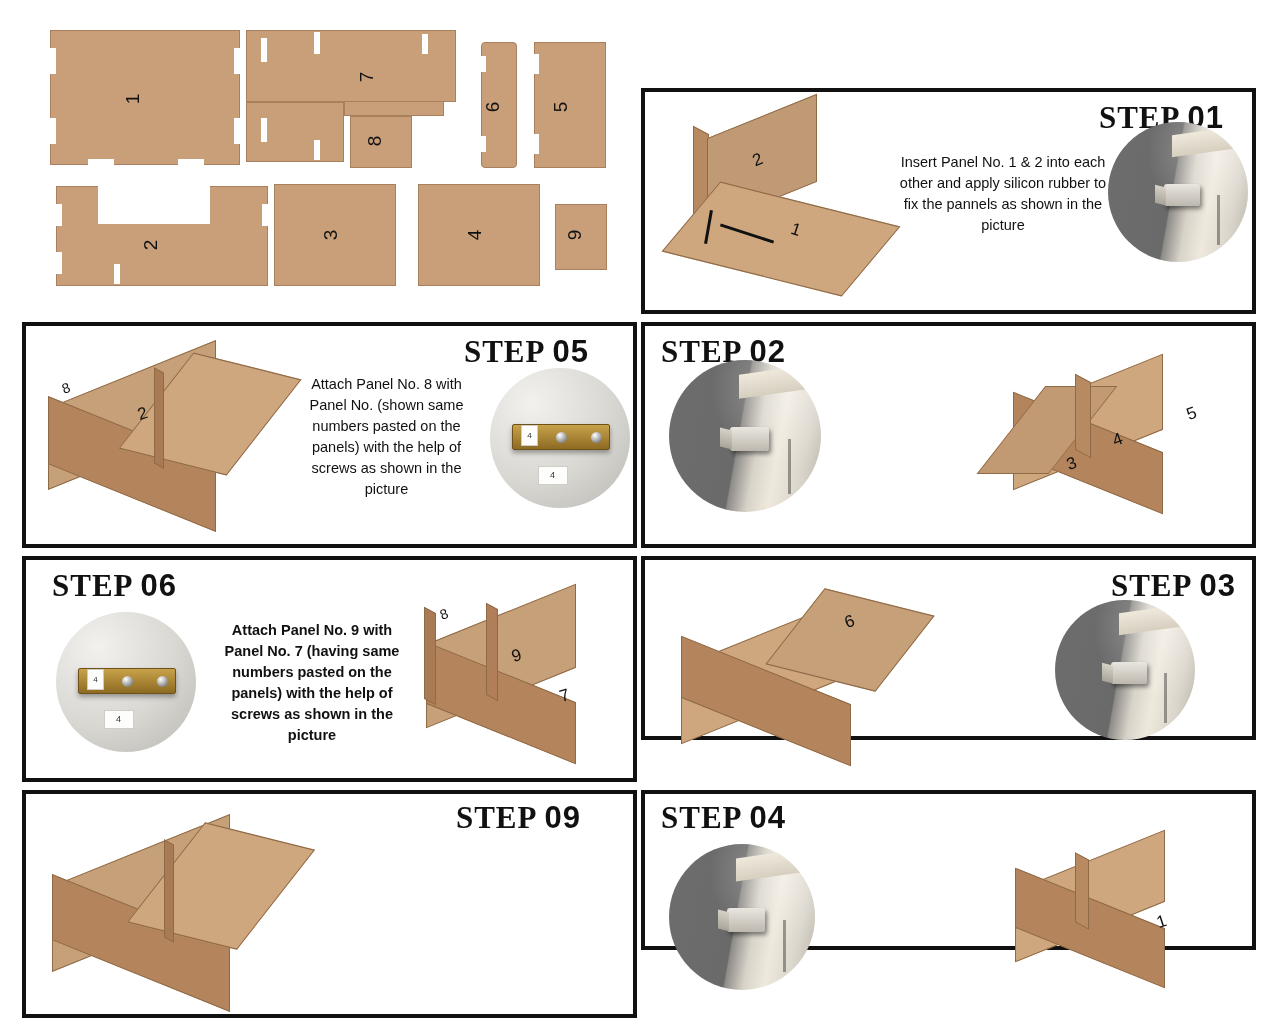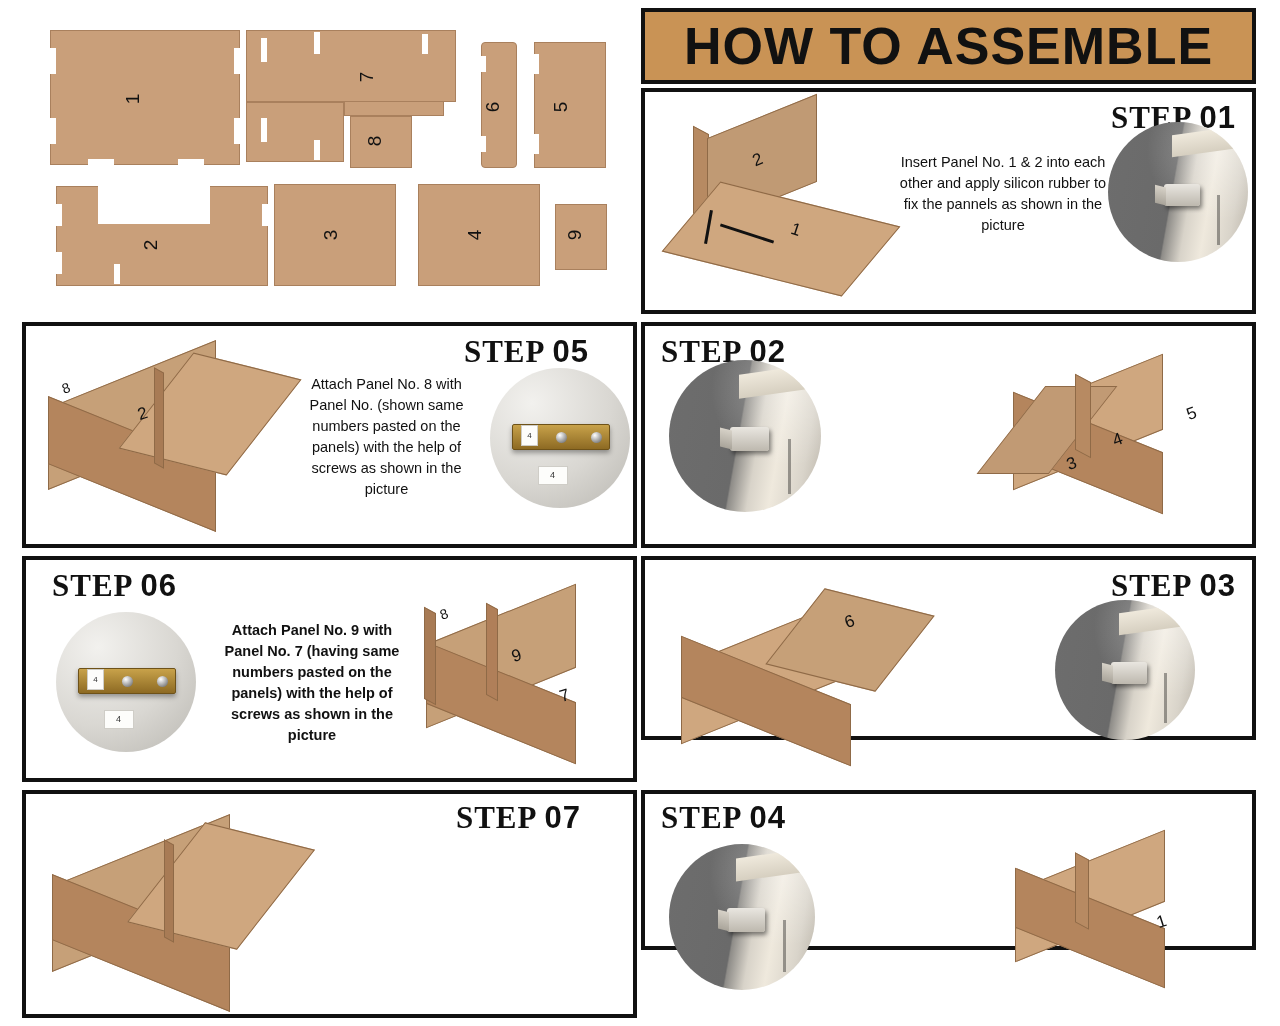--- a/index.html
+++ b/index.html
@@ -63,23 +63,20 @@
 
   
   .face{position:absolute;box-sizing:border-box;}
   .lbl{position:absolute;font-family:"Liberation Sans",sans-serif;font-size:17px;color:#111;}
 </style>
 </head>
 <body>
 
 <div class="page">
 
-  <div id="title-bar">
-    <span class="t">HOW TO ASSEMBLE</span>
-  </div>
 
   <div class="frame noborder" style="left:18px;top:8px;width:610px;height:300px;">
 
     <div class="cb" style="left:32px;top:22px;width:190px;height:135px;"></div>
     <div class="slot" style="left:32px;top:40px;width:6px;height:26px;"></div>
     <div class="slot" style="left:32px;top:110px;width:6px;height:26px;"></div>
     <div class="slot" style="left:70px;top:151px;width:26px;height:6px;"></div>
     <div class="slot" style="left:160px;top:151px;width:26px;height:6px;"></div>
     <div class="slot" style="left:216px;top:40px;width:6px;height:26px;"></div>
     <div class="slot" style="left:216px;top:110px;width:6px;height:26px;"></div>
@@ -122,21 +119,21 @@
     <div class="num" style="left:308px;top:216px;">3</div>
 
     <div class="cb" style="left:400px;top:176px;width:122px;height:102px;"></div>
     <div class="num" style="left:452px;top:216px;">4</div>
 
     <div class="cb" style="left:537px;top:196px;width:52px;height:66px;"></div>
     <div class="num" style="left:552px;top:216px;">9</div>
   </div>
 
   <div class="frame" style="left:641px;top:88px;width:615px;height:226px;">
-    <div class="step-h" style="right:16px;top:8px;text-align:center;">
+    <div class="step-h" style="right:28px;top:8px;text-align:center;">
       <span>STEP</span>
       <span class="zero">01</span>
     </div>
 
     <div class="face" style="left:48px;top:38px;width:16px;height:92px;background:#b78a62;transform:skewY(28deg);border:1px solid #8f6a47;"></div>
     <div class="face" style="left:62px;top:24px;width:110px;height:88px;background:#c09a74;transform:skewY(-22deg);border:1px solid #8f6a47;"></div>
     <div class="face" style="left:46px;top:112px;width:180px;height:70px;background:#cfa77f;transform:skew(-40deg,14deg);border:1px solid #8f6a47;"></div>
     <div class="lbl" style="left:108px;top:58px;transform:rotate(-22deg);">2</div>
     <div class="lbl" style="left:146px;top:128px;transform:rotate(18deg);">1</div>
     <div class="face" style="left:62px;top:118px;width:3px;height:34px;background:#111;transform:rotate(10deg);"></div>
@@ -277,21 +274,21 @@
     <div class="face" style="left:398px;top:50px;width:12px;height:92px;background:#a87b55;transform:skewY(28deg);border:1px solid #8f6a47;"></div>
     <div class="face" style="left:460px;top:46px;width:12px;height:92px;background:#b07f59;transform:skewY(28deg);border:1px solid #8f6a47;"></div>
     <div class="lbl" style="left:414px;top:46px;font-size:14px;transform:rotate(-20deg);">8</div>
     <div class="lbl" style="left:486px;top:86px;transform:rotate(-18deg);">9</div>
     <div class="lbl" style="left:534px;top:126px;transform:rotate(-18deg);">7</div>
   </div>
 
   <div class="frame" style="left:22px;top:790px;width:615px;height:228px;">
     <div class="step-h" style="right:52px;top:6px;">
       <span>STEP</span>
-      <span class="zero">07</span>
+      <span class="zero">09</span>
     </div>
     <div class="face" style="left:26px;top:56px;width:178px;height:86px;background:#c6a078;transform:skewY(-22deg);border:1px solid #8f6a47;"></div>
     <div class="face" style="left:26px;top:116px;width:178px;height:66px;background:#b4855d;transform:skewY(22deg);border:1px solid #8f6a47;"></div>
     <div class="face" style="left:140px;top:42px;width:110px;height:100px;background:#cfa77f;transform:skew(-38deg,14deg);border:1px solid #8f6a47;"></div>
     <div class="face" style="left:138px;top:48px;width:10px;height:98px;background:#a87b55;transform:skewY(28deg);border:1px solid #8f6a47;"></div>
   </div>
 
 </div>
 
 </body></html>

